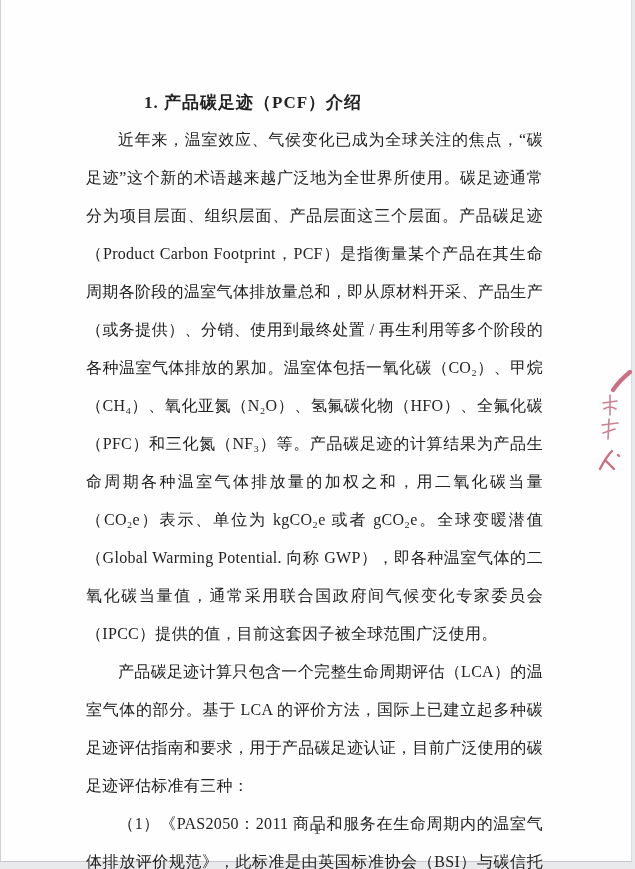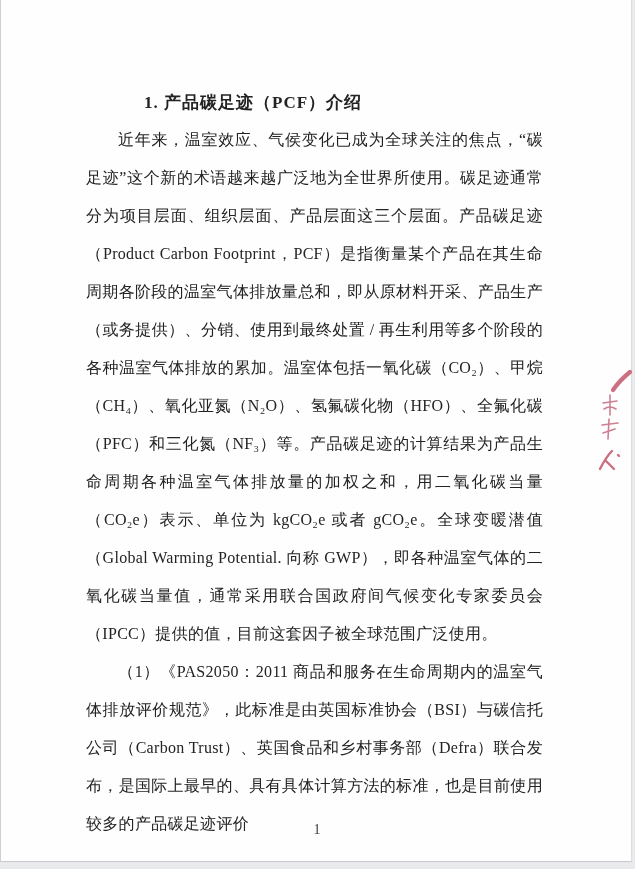--- a/index.html
+++ b/index.html
@@ -69,20 +69,21 @@
 </style>
 </head>
 <body>
 
 <div class="scan-viewport">
   <div class="paper">
 
     <div class="text-column">
       <h1 class="doc-heading">1. 产品碳足迹（PCF）介绍</h1>
       <p class="para">近年来，温室效应、气侯变化已成为全球关注的焦点，“碳足迹”这个新的术语越来越广泛地为全世界所使用。碳足迹通常分为项目层面、组织层面、产品层面这三个层面。产品碳足迹（Product Carbon Footprint，PCF）是指衡量某个产品在其生命周期各阶段的温室气体排放量总和，即从原材料开采、产品生产（或务提供）、分销、使用到最终处置 / 再生利用等多个阶段的各种温室气体排放的累加。温室体包括一氧化碳（CO₂）、甲烷（CH₄）、氧化亚氮（N₂O）、氢氟碳化物（HFO）、全氟化碳（PFC）和三化氮（NF₃）等。产品碳足迹的计算结果为产品生命周期各种温室气体排放量的加权之和，用二氧化碳当量（CO₂e）表示、单位为 kgCO₂e 或者 gCO₂e。全球变暖潜值（Global Warming Potential. 向称 GWP），即各种温室气体的二氧化碳当量值，通常采用联合国政府间气候变化专家委员会（IPCC）提供的值，目前这套因子被全球范围广泛使用。</p>
+      <p class="para">产品碳足迹计算只包含一个完整生命周期评估（LCA）的温室气体的部分。基于 LCA 的评价方法，国际上已建立起多种碳足迹评估指南和要求，用于产品碳足迹认证，目前广泛使用的碳足迹评估标准有三种：</p>
       <p class="para">（1）《PAS2050：2011 商品和服务在生命周期内的温室气体排放评价规范》，此标准是由英国标准协会（BSI）与碳信托公司（Carbon Trust）、英国食品和乡村事务部（Defra）联合发布，是国际上最早的、具有具体计算方法的标准，也是目前使用较多的产品碳足迹评价</p>
     </div>
 
     <div class="page-number">1</div>
 
     <svg class="marginalia" viewBox="0 0 40 112" aria-hidden="true">
 
       <path d="M19 25 Q26 15 36 7" fill="none" stroke="#c2566b" stroke-width="4.2" stroke-linecap="round" opacity="0.85"></path>
 
       <g fill="none" stroke="#c77386" stroke-width="1.6" stroke-linecap="round" opacity="0.9">

